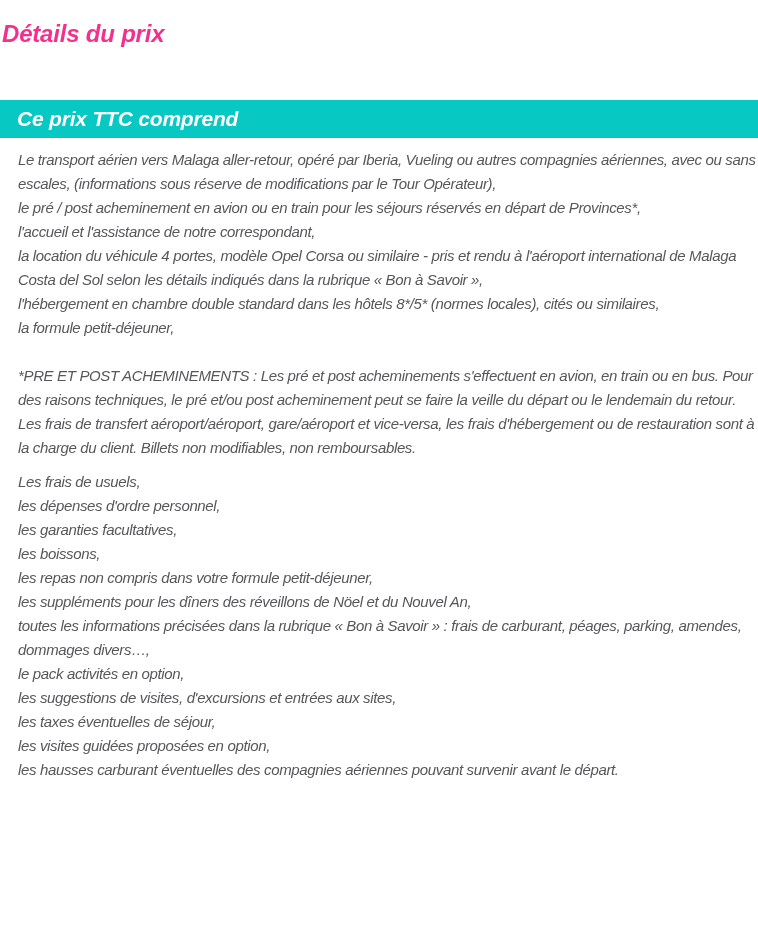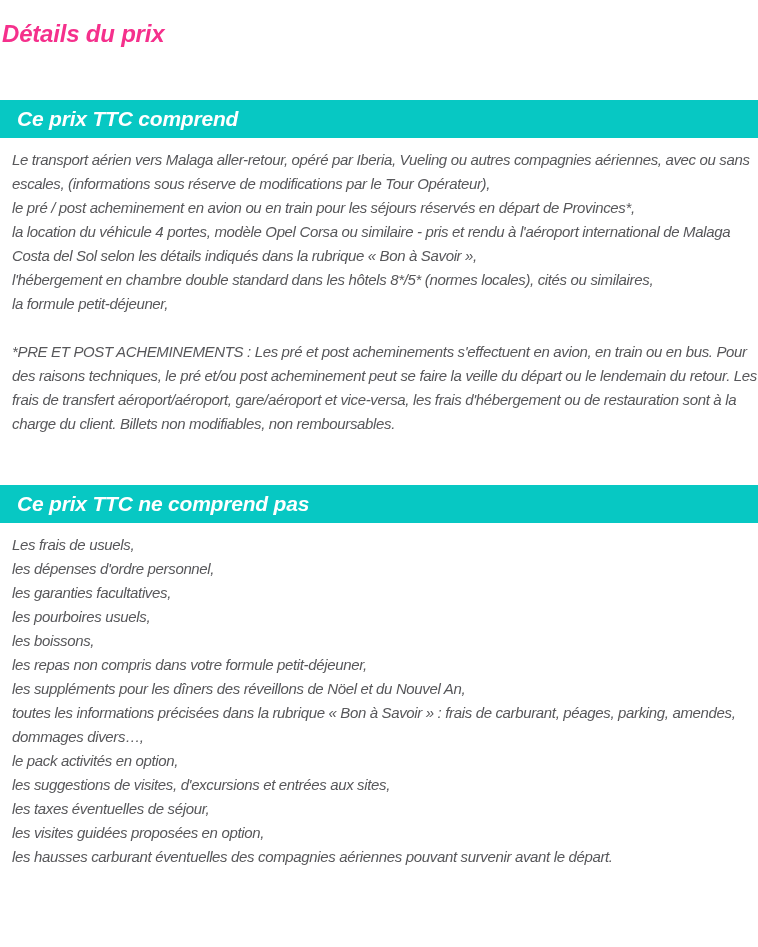--- a/index.html
+++ b/index.html
@@ -39,21 +39,21 @@
   .banner-label {
     color: var(--banner_text);
     font-size: 21px;
     font-weight: bold;
     font-style: italic;
     letter-spacing: -0.2px;
     white-space: nowrap;
   }
   .section-body {
     margin-top: 10px;
-    padding-left: 12px;
+    padding-left: 18px;
   }
   .line {
     color: var(--body_text);
     font-style: italic;
     font-size: 15px;
     line-height: 24px;
     letter-spacing: -0.35px;
   }
   .note { margin-top: 24px; }
 </style>
@@ -64,36 +64,33 @@
 
   <h1 class="page-title">Détails du prix</h1>
 
   <section>
     <div class="banner banner-included">
       <span class="banner-label">Ce prix TTC comprend</span>
     </div>
     <div class="section-body">
       <div class="line">Le transport aérien vers Malaga aller-retour, opéré par Iberia, Vueling ou autres compagnies aériennes, avec ou sans escales, (informations sous réserve de modifications par le Tour Opérateur),</div>
       <div class="line">le pré / post acheminement en avion ou en train pour les séjours réservés en départ de Provinces*,</div>
+      <div class="line">l'accueil et l'assistance de notre correspondant,</div>
       <div class="line">la location du véhicule 4 portes, modèle Opel Corsa ou similaire - pris et rendu à l'aéroport international de Malaga Costa del Sol selon les détails indiqués dans la rubrique « Bon à Savoir »,</div>
       <div class="line">l'hébergement en chambre double standard dans les hôtels 8*/5* (normes locales), cités ou similaires,</div>
       <div class="line">la formule petit-déjeuner,</div>
       <div class="line note">*PRE ET POST ACHEMINEMENTS : Les pré et post acheminements s'effectuent en avion, en train ou en bus. Pour des raisons techniques, le pré et/ou post acheminement peut se faire la veille du départ ou le lendemain du retour. Les frais de transfert aéroport/aéroport, gare/aéroport et vice-versa, les frais d'hébergement ou de restauration sont à la charge du client. Billets non modifiables, non remboursables.</div>
     </div>
   </section>
 
   <section>
-    <div class="banner banner-excluded">
-      <span class="banner-label">Ce prix TTC ne comprend pas</span>
-    </div>
     <div class="section-body">
       <div class="line">Les frais de usuels,</div>
       <div class="line">les dépenses d'ordre personnel,</div>
       <div class="line">les garanties facultatives,</div>
-      <div class="line">les pourboires usuels,</div>
       <div class="line">les boissons,</div>
       <div class="line">les repas non compris dans votre formule petit-déjeuner,</div>
       <div class="line">les suppléments pour les dîners des réveillons de Nöel et du Nouvel An,</div>
       <div class="line">toutes les informations précisées dans la rubrique « Bon à Savoir » : frais de carburant, péages, parking, amendes, dommages divers…,</div>
       <div class="line">le pack activités en option,</div>
       <div class="line">les suggestions de visites, d'excursions et entrées aux sites,</div>
       <div class="line">les taxes éventuelles de séjour,</div>
       <div class="line">les visites guidées proposées en option,</div>
       <div class="line">les hausses carburant éventuelles des compagnies aériennes pouvant survenir avant le départ.</div>
     </div>

